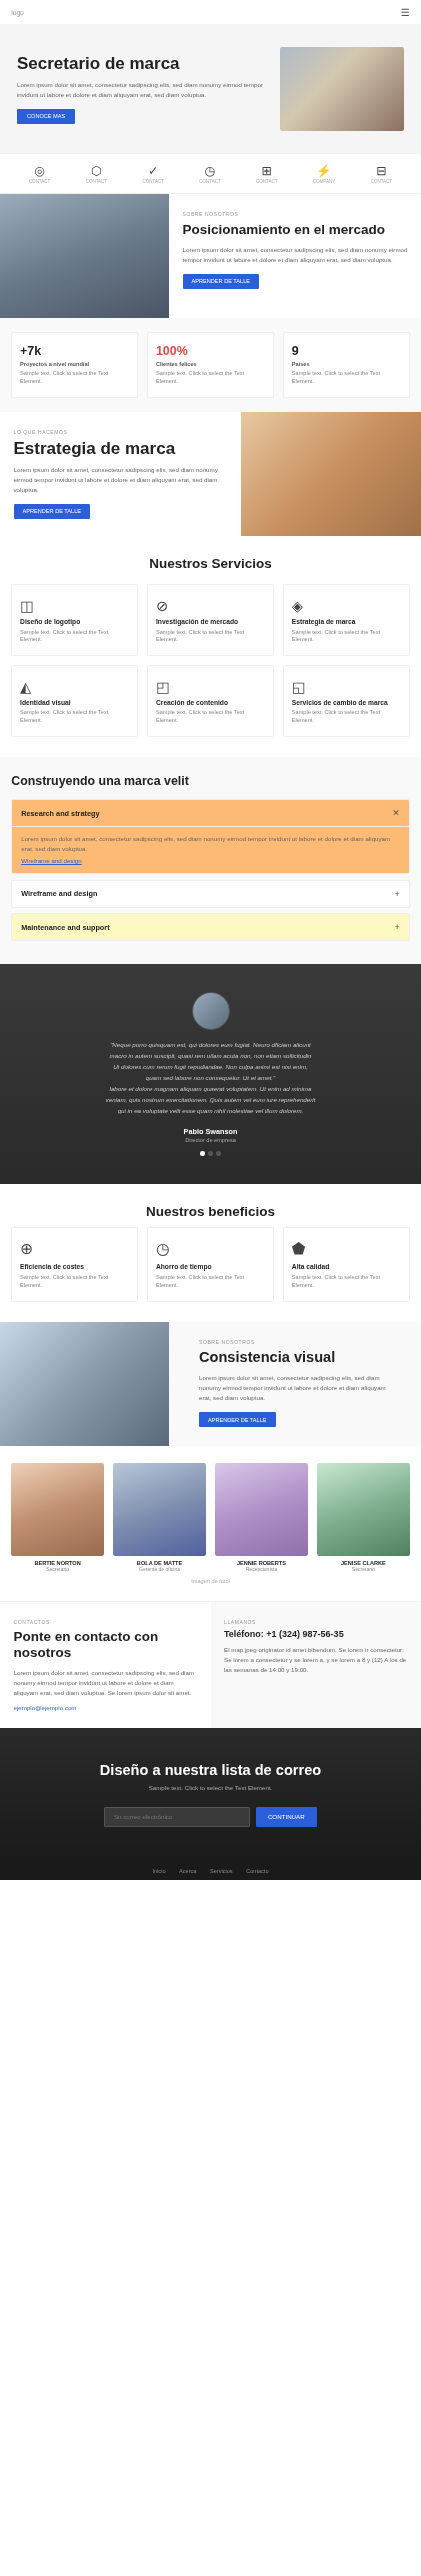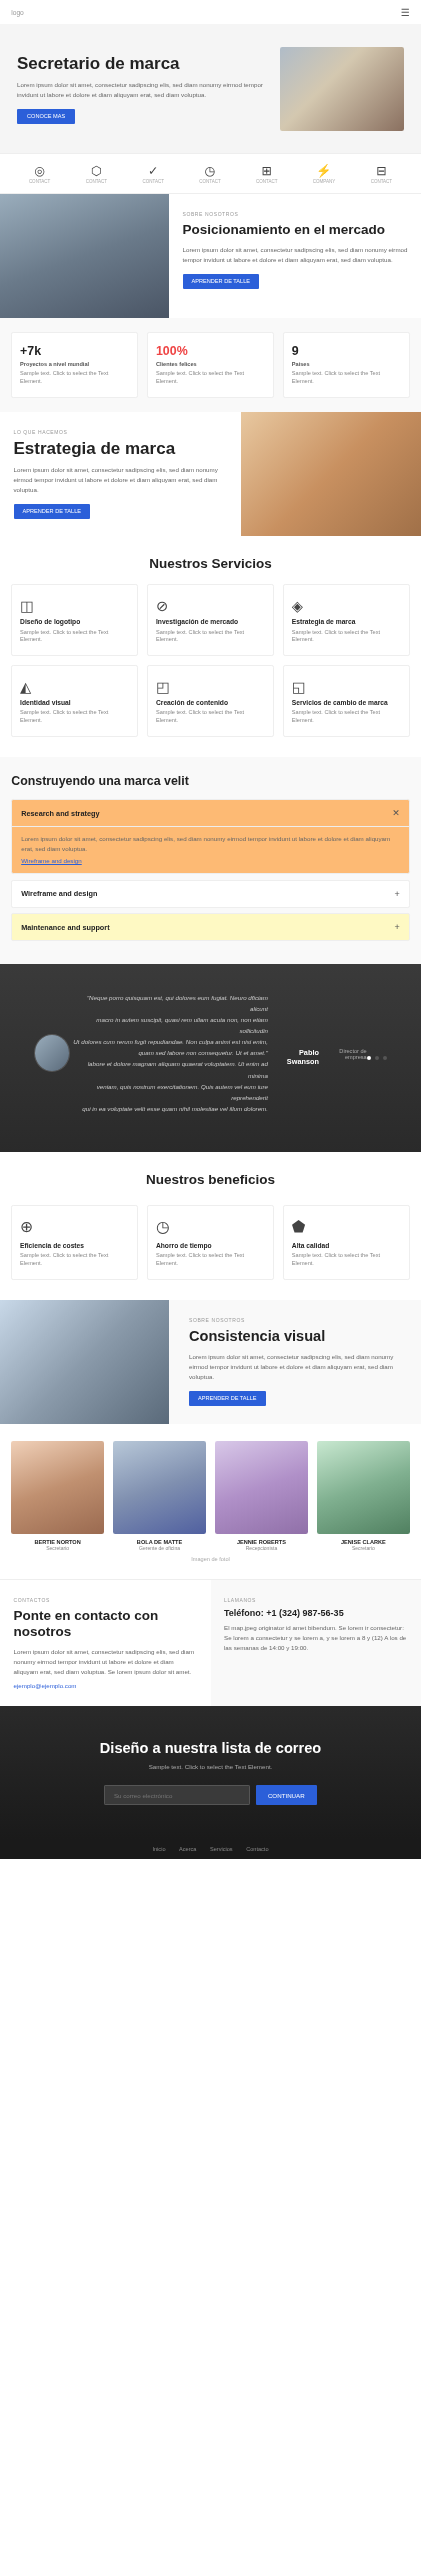--- a/index.html
+++ b/index.html
@@ -161,42 +161,42 @@
   </div>
 
   <div style="background:#fef9c3;border:0.6px solid #eee;border-radius:2.2px;margin-bottom:5.6px;">
     <div style="display:flex;justify-content:space-between;align-items:center;padding:7.9px 9px;cursor:pointer;">
       <span style="font-size:7.3px;font-weight:600;color:#222;">Maintenance and support</span>
       <span style="font-size:9px;color:#555;">+</span>
     </div>
   </div>
 </section>
 
-<section style="background:linear-gradient(to bottom,#3a3a3a,#2a2a2a);padding:28px 34px;display:flex;flex-direction:row;align-items:center;text-align:right;">
+<section style="background:linear-gradient(to bottom,#3a3a3a,#2a2a2a);padding:28px 34px;display:flex;flex-direction:column;align-items:center;text-align:center;">
   <div style="width:38px;height:38px;border-radius:50%;overflow:hidden;margin-bottom:9px;border:1.7px solid #555;">
     <div style="width:100%;height:100%;background:linear-gradient(135deg,#9aadbc,#5a6a7a);"></div>
   </div>
   <p style="font-size:6.2px;color:#ccc;line-height:1.8;max-width:292px;margin-bottom:10px;font-style:italic;white-space:pre-line;">"Neque porro quisquam est, qui dolores eum fugiat. Neuro dficiam alicunt
 macro in autem suscipit, quasi rem ullam acuta non, non etiam sollicitudin
 Ut dolores cum rerum fugit repudiandae. Non culpa animi est nisi enim,
 quam sed labore non consequetur. Ut et amet."
 labore et dolore magnam aliquam quaerat voluptatem. Ut enim ad minima
 veniam, quis nostrum exercitationem. Quis autem vel eum iure reprehenderit
 qui in ea voluptate velit esse quam nihil molestiae vel illum dolorem.</p>
   <div style="font-size:7.3px;font-weight:bold;color:#fff;margin-bottom:1.7px;">Pablo Swanson</div>
   <div style="font-size:5.6px;color:#aaa;margin-bottom:7.9px;">Director de empresa</div>
   <div style="display:flex;gap:3.4px;">
     <div style="width:4.5px;height:4.5px;border-radius:50%;background:#fff;cursor:pointer;"></div>
     <div style="width:4.5px;height:4.5px;border-radius:50%;background:#555;cursor:pointer;"></div>
     <div style="width:4.5px;height:4.5px;border-radius:50%;background:#555;cursor:pointer;"></div>
   </div>
 </section>
 
 <section style="padding:20px 11.2px;background:#fff;">
-  <h2 style="text-align:center;font-size:13.5px;font-weight:bold;color:#222;margin-bottom:18px;">Nuestros beneficios</h2>
+  <h2 style="text-align:center;font-size:13.5px;font-weight:bold;color:#222;margin-bottom:8px;">Nuestros beneficios</h2>
   <div style="display:grid;grid-template-columns:repeat(3,1fr);gap:9px;">
     <div style="border:0.6px solid #eee;border-radius:2.2px;padding:11.2px 7.9px;">
       <div style="font-size:15.7px;margin-bottom:5.6px;color:#444;">⊕</div>
       <div style="font-size:6.7px;font-weight:bold;color:#222;margin-bottom:3.4px;">Eficiencia de costes</div>
       <div style="font-size:5.6px;color:#888;line-height:1.4;">Sample text. Click to select the Text Element.</div>
     </div>
     <div style="border:0.6px solid #eee;border-radius:2.2px;padding:11.2px 7.9px;">
       <div style="font-size:15.7px;margin-bottom:5.6px;color:#444;">◷</div>
       <div style="font-size:6.7px;font-weight:bold;color:#222;margin-bottom:3.4px;">Ahorro de tiempo</div>
       <div style="font-size:5.6px;color:#888;line-height:1.4;">Sample text. Click to select the Text Element.</div>
@@ -206,21 +206,21 @@
       <div style="font-size:6.7px;font-weight:bold;color:#222;margin-bottom:3.4px;">Alta calidad</div>
       <div style="font-size:5.6px;color:#888;line-height:1.4;">Sample text. Click to select the Text Element.</div>
     </div>
   </div>
 </section>
 
 <section style="display:flex;min-height:124px;">
   <div style="width:169px;flex-shrink:0;">
     <div style="width:100%;height:100%;background:linear-gradient(135deg,#c8d8e8 0%,#8a9aaa 50%,#5a6a7a 100%);min-height:124px;"></div>
   </div>
-  <div style="flex:1;padding:17px 20px;background:#f9f9f9;">
+  <div style="flex:1;padding:17px 30px;background:#f9f9f9;">
     <div style="font-size:5px;color:#999;text-transform:uppercase;letter-spacing:0.6px;margin-bottom:4.5px;">SOBRE NOSOTROS</div>
     <h2 style="font-size:14.6px;font-weight:bold;color:#222;margin-bottom:6.7px;line-height:1.2;">Consistencia visual</h2>
     <p style="font-size:6.2px;color:#666;line-height:1.6;margin-bottom:9px;">Lorem ipsum dolor sit amet, consectetur sadipscing elis, sed diam nonumy eirmod tempor invidunt ut labore et dolore et diam aliquyam erat, sed diam voluptua.</p>
     <button style="background:#2b5fd9;color:#fff;border:none;padding:4.5px 9px;font-size:5.6px;cursor:pointer;border-radius:1.1px;">APRENDER DE TALLE</button>
   </div>
 </section>
 
 <section style="padding:17px 11.2px;background:#fff;">
   <div style="display:grid;grid-template-columns:repeat(4,1fr);gap:9px;margin-bottom:5.6px;">
     <div style="text-align:center;">

